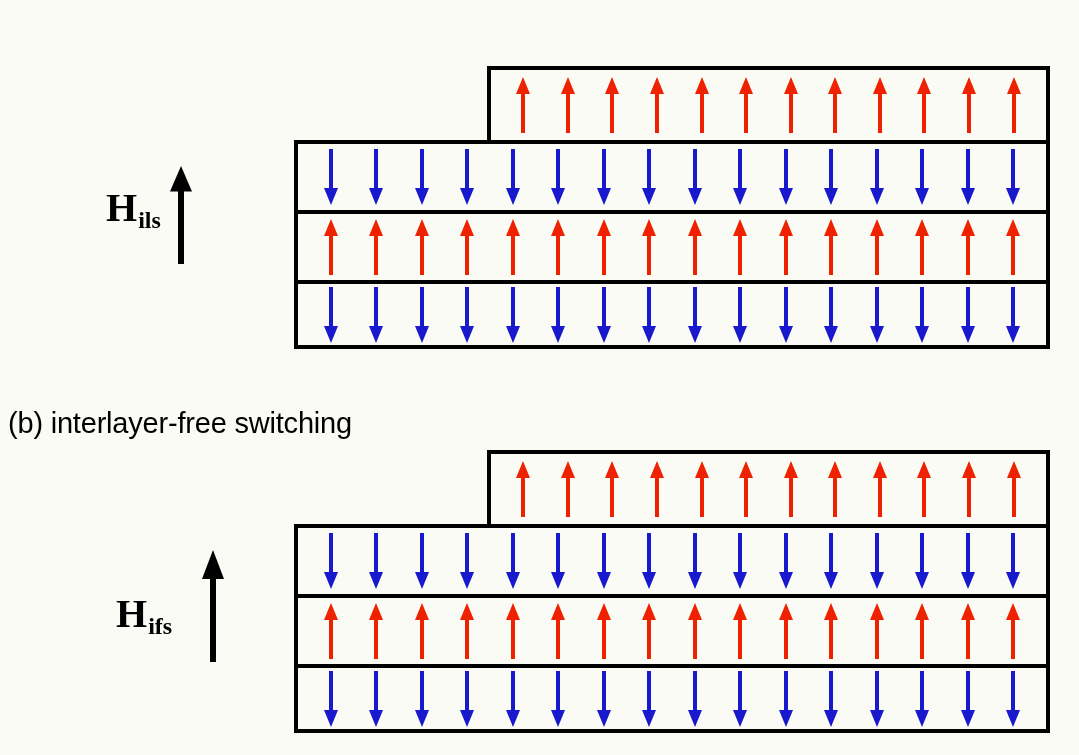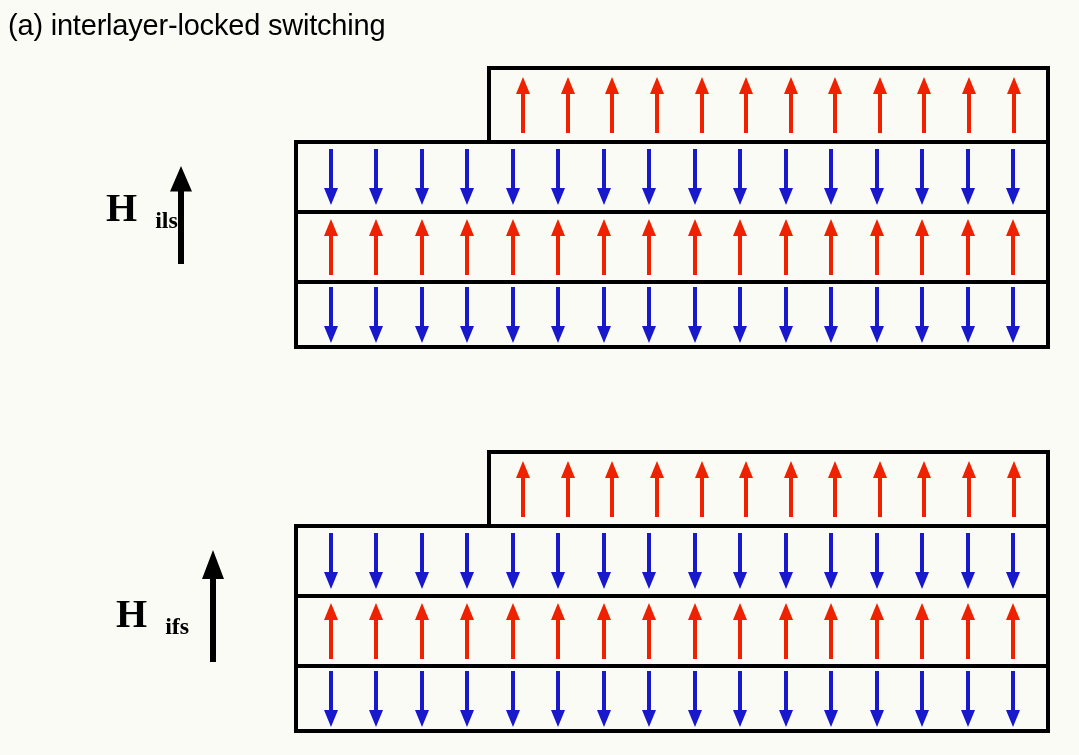--- a/index.html
+++ b/index.html
@@ -33,21 +33,21 @@
   
   .field-label {
     position: absolute;
     font-family: "Liberation Serif", serif;
     font-weight: bold;
     color: #000000;
     white-space: nowrap;
     line-height: 1;
   }
   .field-label .h-main { font-size: 40px; }
-  .field-label .h-sub  { font-size: 24px; vertical-align: -0.30em; margin-left: 18px; }
+  .field-label .h-sub  { font-size: 24px; vertical-align: -0.30em; margin-left: 1px; }
   #field-label-a { left: 106px; top: 188px; }
   #field-label-b { left: 116px; top: 594px; }
 
   
   .field-arrow {
     position: absolute;
     width: 26px;
   }
   #field-arrow-a { left: 168px; top: 166px; height: 98px; }
   #field-arrow-b { left: 200px; top: 550px; height: 112px; }
@@ -76,21 +76,20 @@
     height: 56px;
     flex: 0 0 auto;
   }
   .spin svg { display: block; width: 100%; height: 100%; }
 </style>
 </head>
 <body>
 
 <div id="figure">
 
-  <div class="panel-caption" id="caption-a">(a) interlayer-locked switching</div>
 
   <div class="field-label" id="field-label-a">
     <span class="h-main">H</span><span class="h-sub">ils</span>
   </div>
 
   <div class="field-arrow" id="field-arrow-a">
     <svg viewBox="0 0 26 100" preserveAspectRatio="none">
       <polygon points="13,0 24,26 16,26 16,100 10,100 10,26 2,26" fill="#000000"></polygon>
     </svg>
   </div>
@@ -399,20 +398,21 @@
           </svg>
         </span>
         <span class="spin">
           <svg viewBox="0 0 16 56" preserveAspectRatio="none">
             <polygon points="8,56 15,39 10,39 10,0 6,0 6,39 1,39" fill="#1818cc"></polygon>
           </svg>
         </span>
       </div>
     </div>
 
+  <div class="panel-caption" id="caption-b">(b) interlayer-free switching</div>
 
   <div class="field-label" id="field-label-b">
     <span class="h-main">H</span><span class="h-sub">ifs</span>
   </div>
 
   <div class="field-arrow" id="field-arrow-b">
     <svg viewBox="0 0 26 100" preserveAspectRatio="none">
       <polygon points="13,0 24,26 16,26 16,100 10,100 10,26 2,26" fill="#000000"></polygon>
     </svg>
   </div>

